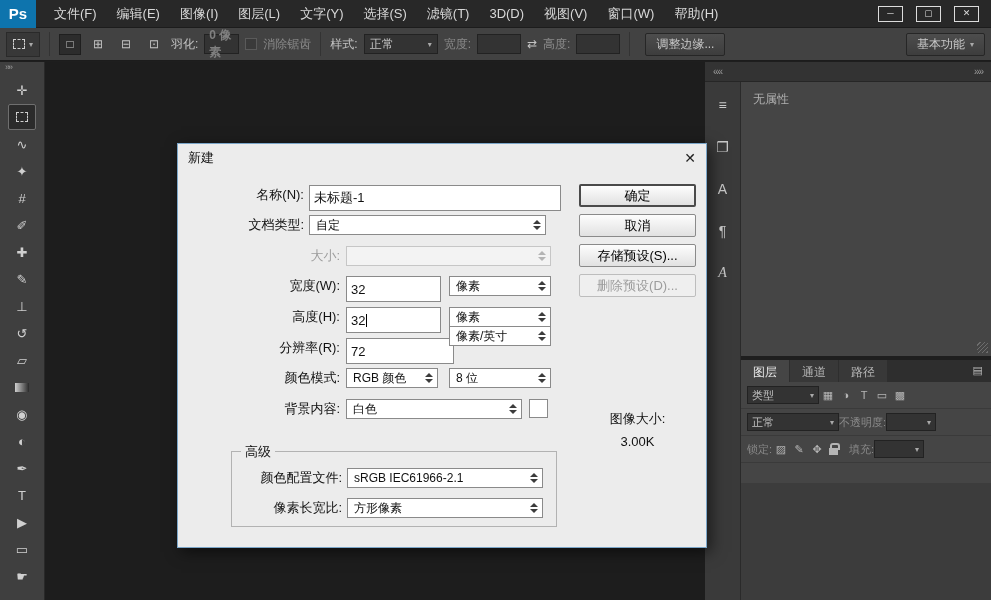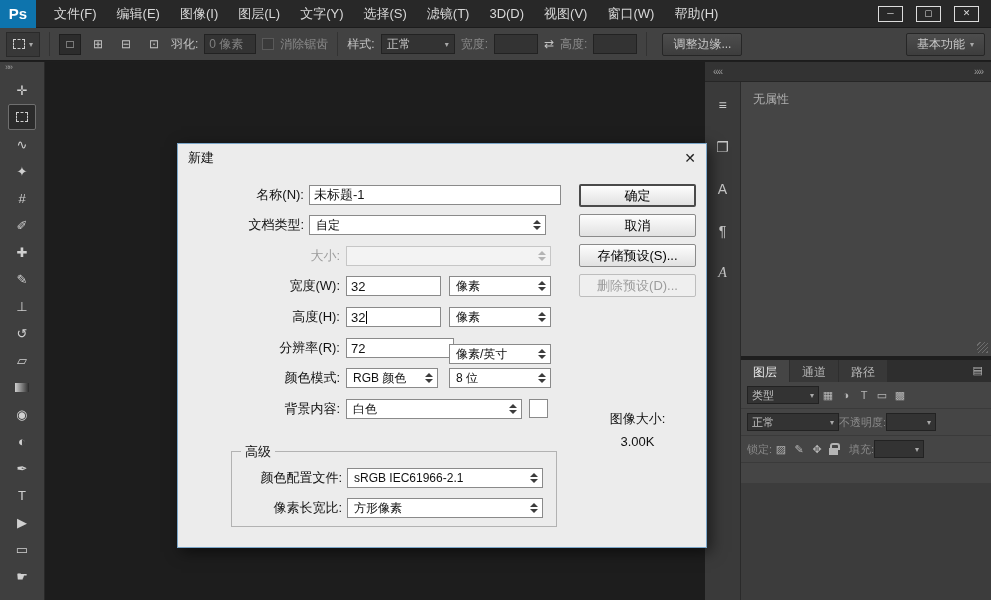--- a/index.html
+++ b/index.html
@@ -61,21 +61,21 @@
   .lock-ico { position:relative; width:9px; height:7px; background:#b5b5b5; display:inline-block; margin:5px 3px 0; cursor:pointer; }
   .lock-ico::before { content:""; position:absolute; top:-5px; left:1px; width:6px; height:5px; border:2px solid #b5b5b5; border-bottom:none; border-radius:3px 3px 0 0; }
   .layers-empty { position:absolute; top:123px; left:0; right:0; bottom:0; background:#3c3c3c; }
 
   
   .dialog { position:absolute; left:177px; top:143px; width:530px; height:405px; background:#ececec; border:1px solid #7ba6c9; box-shadow:4px 4px 14px rgba(0,0,0,.55); font-size:13px; color:#111; z-index:10; }
   .dlg-title { position:absolute; top:0; left:0; right:0; height:28px; display:flex; align-items:center; padding:0 10px; }
   .dlg-close { margin-left:auto; font-size:14px; color:#222; background:none; border:none; cursor:pointer; }
   .dlg-label { position:absolute; text-align:right; line-height:20px; white-space:nowrap; }
   .dlg-label.disabled { color:#9c9c9c; }
-  .tfield { position:absolute; height:20px; border:1px solid #8a8a8a; background:#fff; display:flex; align-items:center; padding:6px 4px; font-size:13px; }
+  .tfield { position:absolute; height:20px; border:1px solid #8a8a8a; background:#fff; display:flex; align-items:center; padding:12px 4px; font-size:13px; }
   .caret { width:1px; height:13px; background:#000; margin-left:1px; }
   .combo { position:absolute; height:20px; border:1px solid #8a8a8a; background:#fff; display:flex; align-items:center; justify-content:space-between; padding:0 4px 0 6px; font-size:12px; cursor:pointer; }
   .arr { display:flex; flex-direction:column; gap:2px; padding-left:4px; }
   .arr i { display:block; width:0; height:0; border-left:4px solid transparent; border-right:4px solid transparent; }
   .arr .u { border-bottom:4px solid #3c3c3c; }
   .arr .d { border-top:4px solid #3c3c3c; }
   .combo.disabled { background:#f3f3f3; border-color:#c6c6c6; color:#9a9a9a; cursor:default; }
   .combo.disabled .u { border-bottom-color:#b4b4b4; }
   .combo.disabled .d { border-top-color:#b4b4b4; }
   .dlg-btn { position:absolute; left:401px; width:117px; height:23px; background:linear-gradient(#fdfdfd,#e1e1e1); border:1px solid #8a8a8a; border-radius:2px; font-size:13px; color:#000; font-family:inherit; cursor:pointer; }
@@ -118,21 +118,21 @@
     <button class="tool-preset">
       <i class="dash-box"></i>
       <span class="dd">▾</span>
     </button>
     <span class="sep"></span>
     <button class="mode-btn active">□</button>
     <button class="mode-btn">⊞</button>
     <button class="mode-btn">⊟</button>
     <button class="mode-btn">⊡</button>
     <span>羽化:</span>
-    <div class="darkfield" style="width:52px;">0 像素</div>
+    <div class="darkfield" style="width:35px;font-weight:bold;">0 像素</div>
     <span class="checkbox"></span>
     <span class="dim">消除锯齿</span>
     <span class="sep"></span>
     <span>样式:</span>
     <div class="darkcombo" style="width:74px;">
       <span>正常</span>
       <span class="dd">▾</span>
     </div>
     <span class="dim">宽度:</span>
     <div class="darkfield" style="width:44px;"></div>
@@ -325,21 +325,21 @@
       <span class="arr">
           <i class="u"></i>
           <i class="d"></i>
         </span>
     </div>
 
     <span class="dlg-label" style="left:0;top:194px;width:162px;">分辨率(R):</span>
     <div class="tfield" style="left:168px;top:194px;width:108px;">
       <span>72</span>
     </div>
-    <div class="combo" style="left:271px;top:200px;width:102px;">
+    <div class="combo" style="left:271px;top:182px;width:102px;">
       <span>像素/英寸</span>
       <span class="arr">
           <i class="u"></i>
           <i class="d"></i>
         </span>
     </div>
 
     <span class="dlg-label" style="left:0;top:224px;width:162px;">颜色模式:</span>
     <div class="combo" style="left:168px;top:224px;width:92px;">
       <span>RGB 颜色</span>

